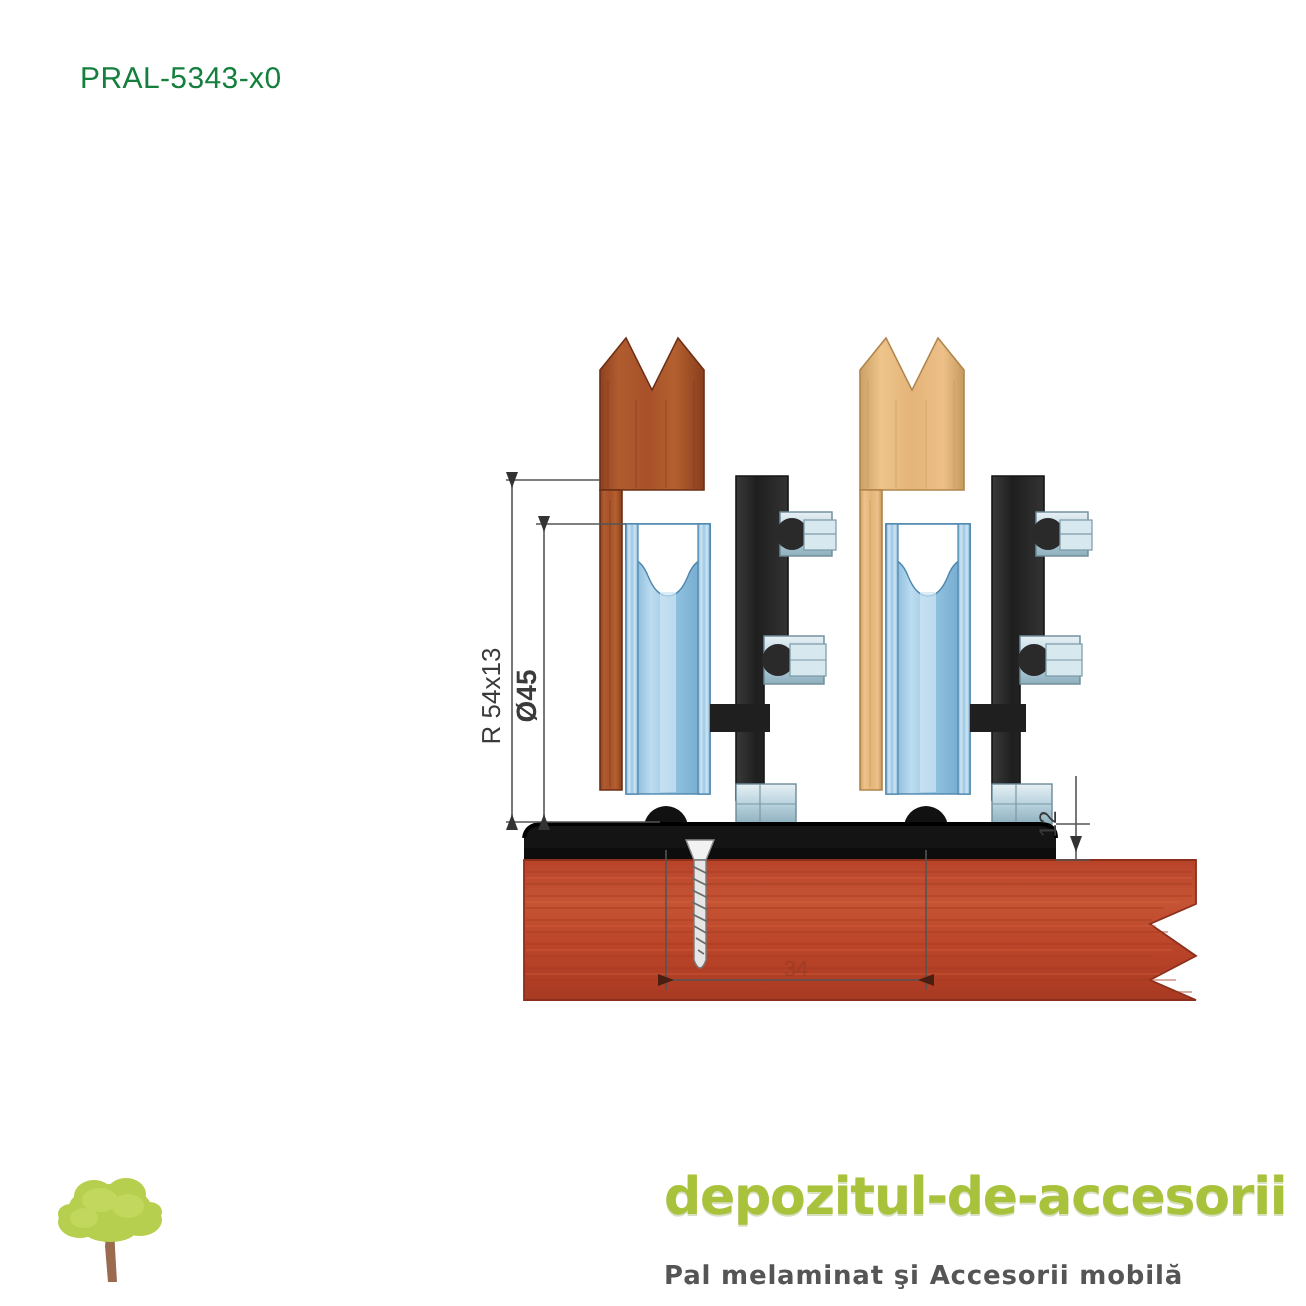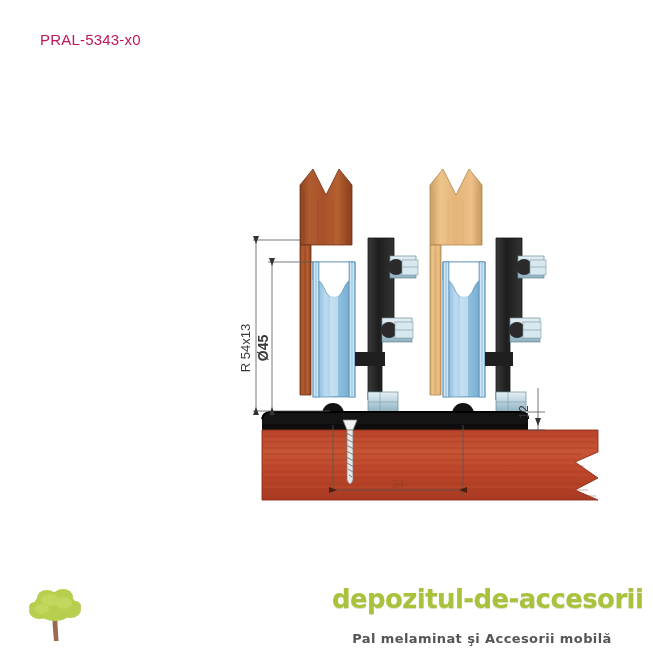--- a/index.html
+++ b/index.html
@@ -14,41 +14,41 @@
     font-family: "Liberation Sans", sans-serif;
     overflow: hidden;
   }
 
   
   #product-title {
     position: absolute;
     left: 40px;
     top: 31px;
     font-size: 15px;
-    color: #be185d;
+    color: #15803d;
     letter-spacing: 0.2px;
     white-space: nowrap;
   }
 
   
   #drawing {
     position: absolute;
     left: 0;
     top: 0;
     width: 653px;
     height: 653px;
   }
 
   
   #footer-brand {
     position: absolute;
     left: 332px;
     top: 586px;
     width: 300px;
-    text-align: center;
+    text-align: left;
   }
   #brand-name {
     font-family: "DejaVu Sans", sans-serif;
     font-size: 26px;
     font-weight: bold;
     color: #a8c23c;
     letter-spacing: -0.6px;
     line-height: 1;
     white-space: nowrap;
     text-shadow: 0 1px 0 rgba(120,140,40,0.28);

